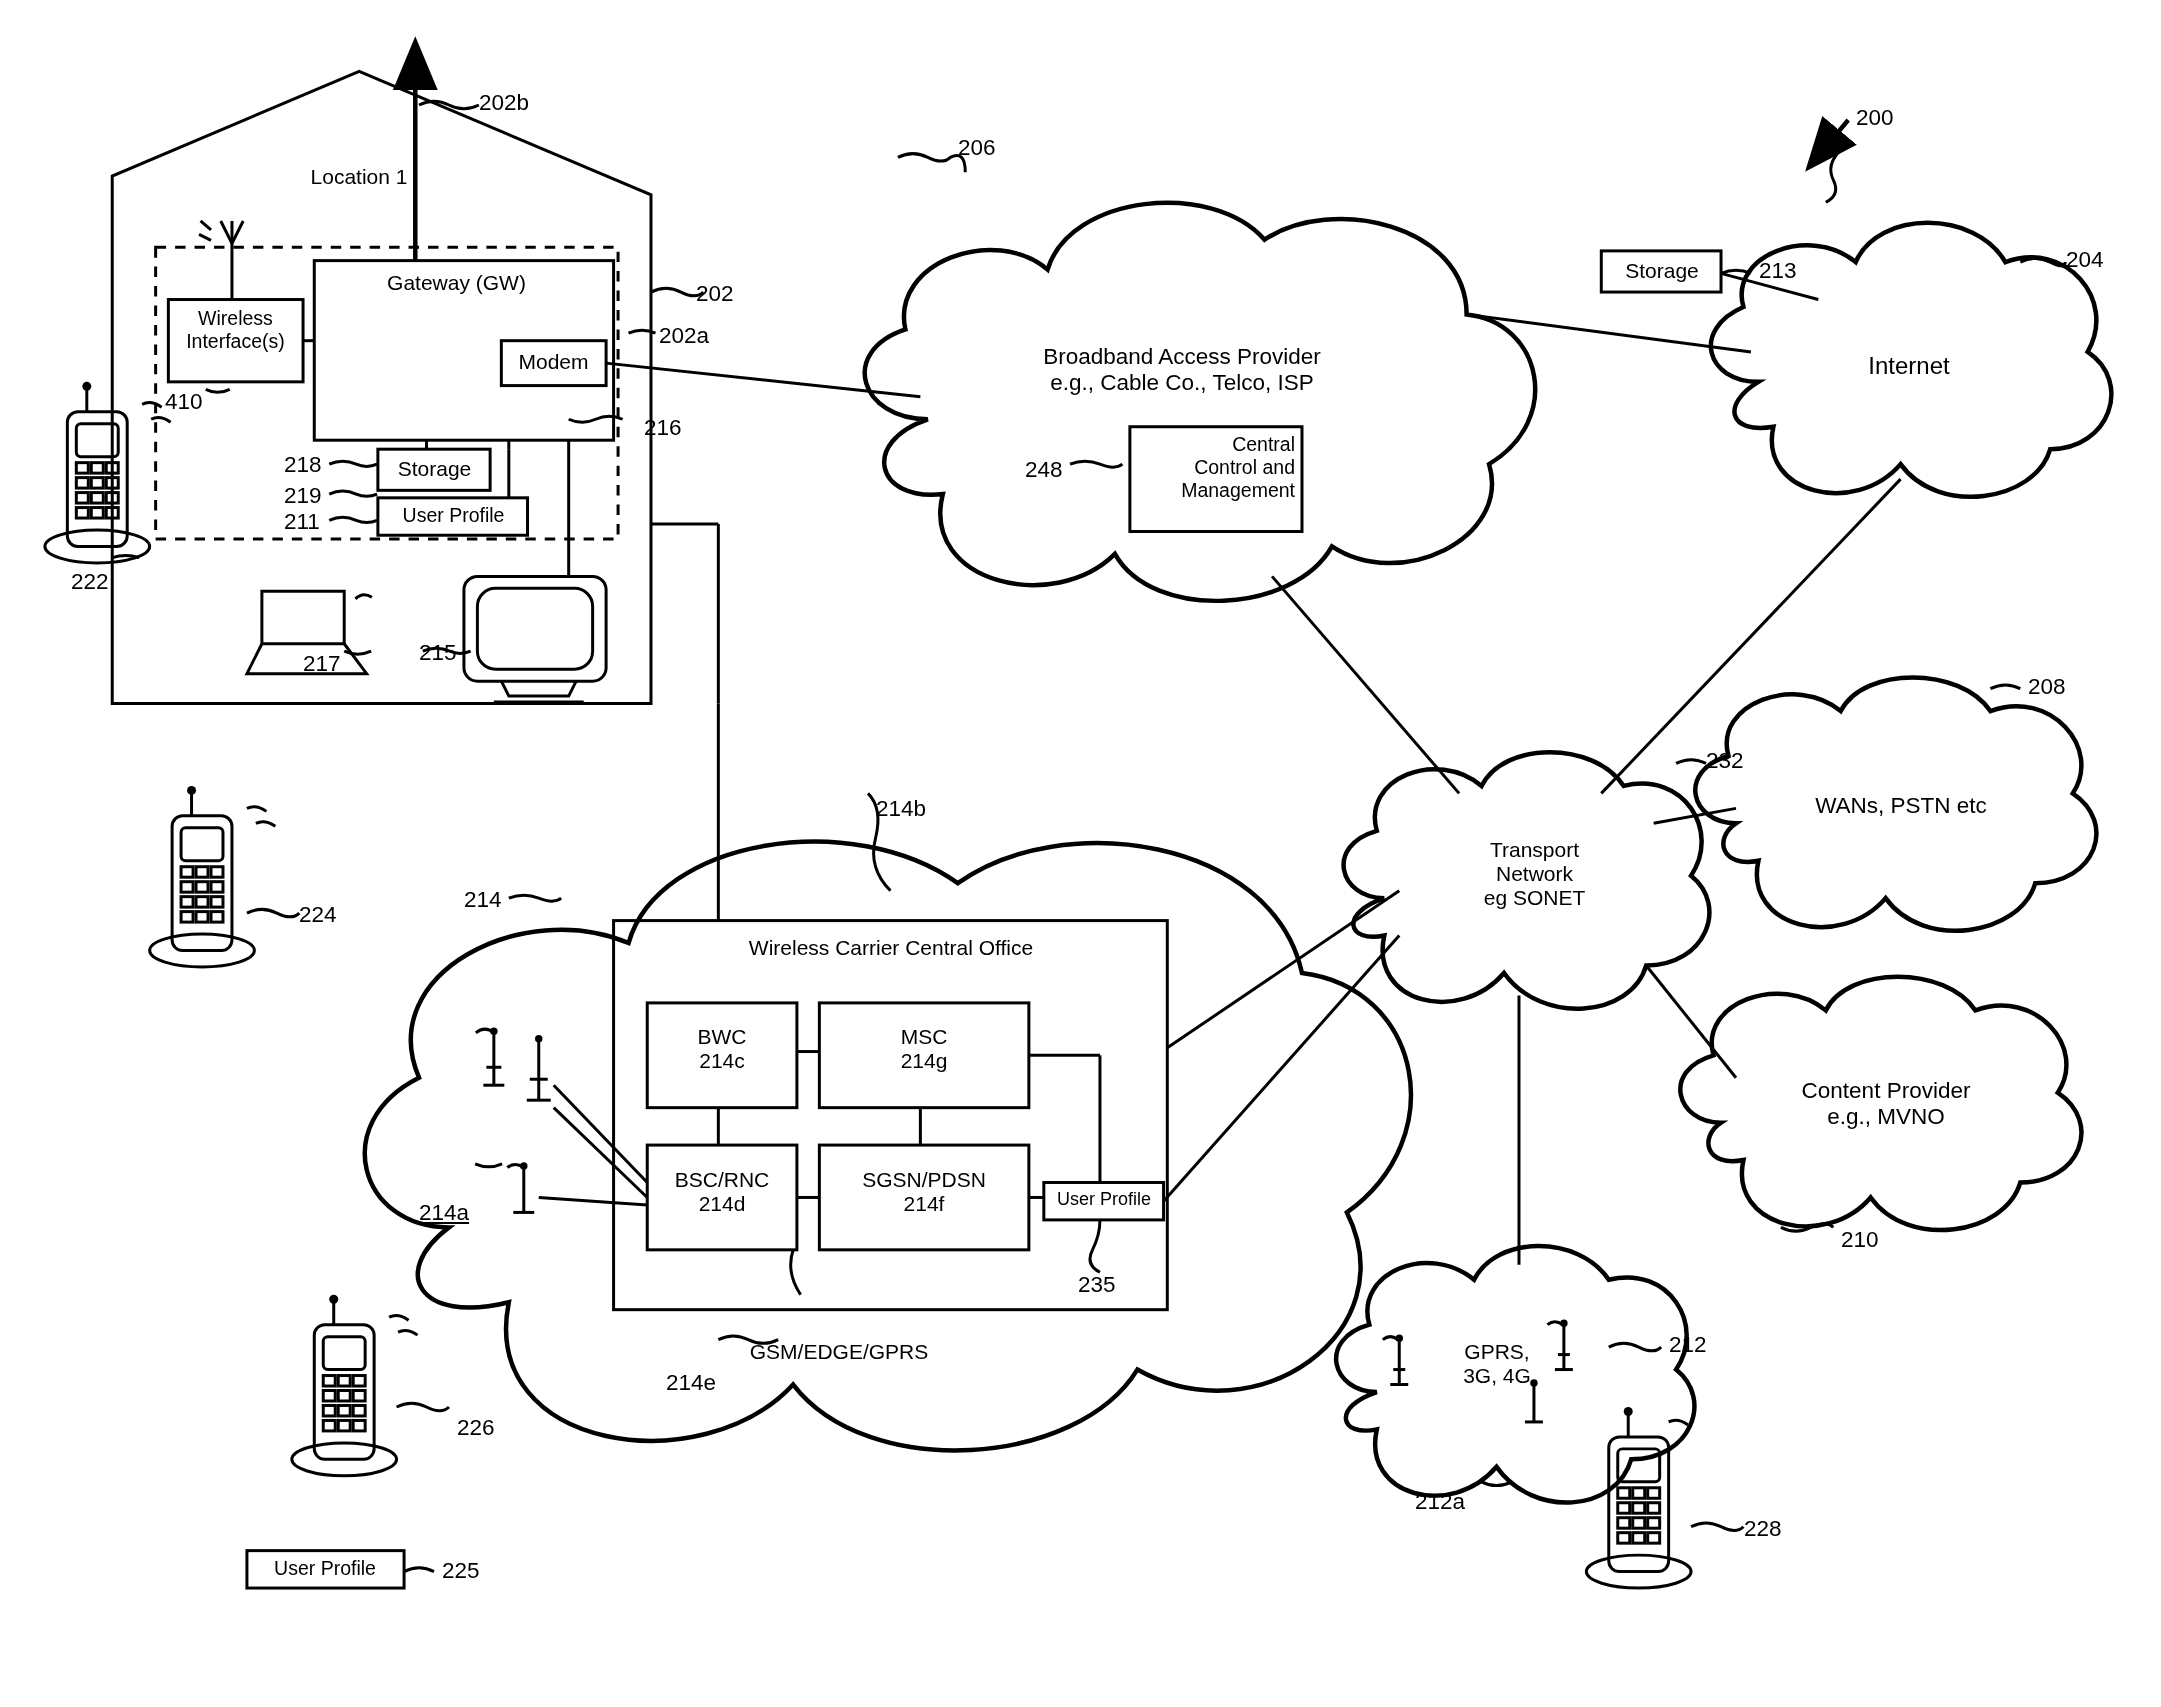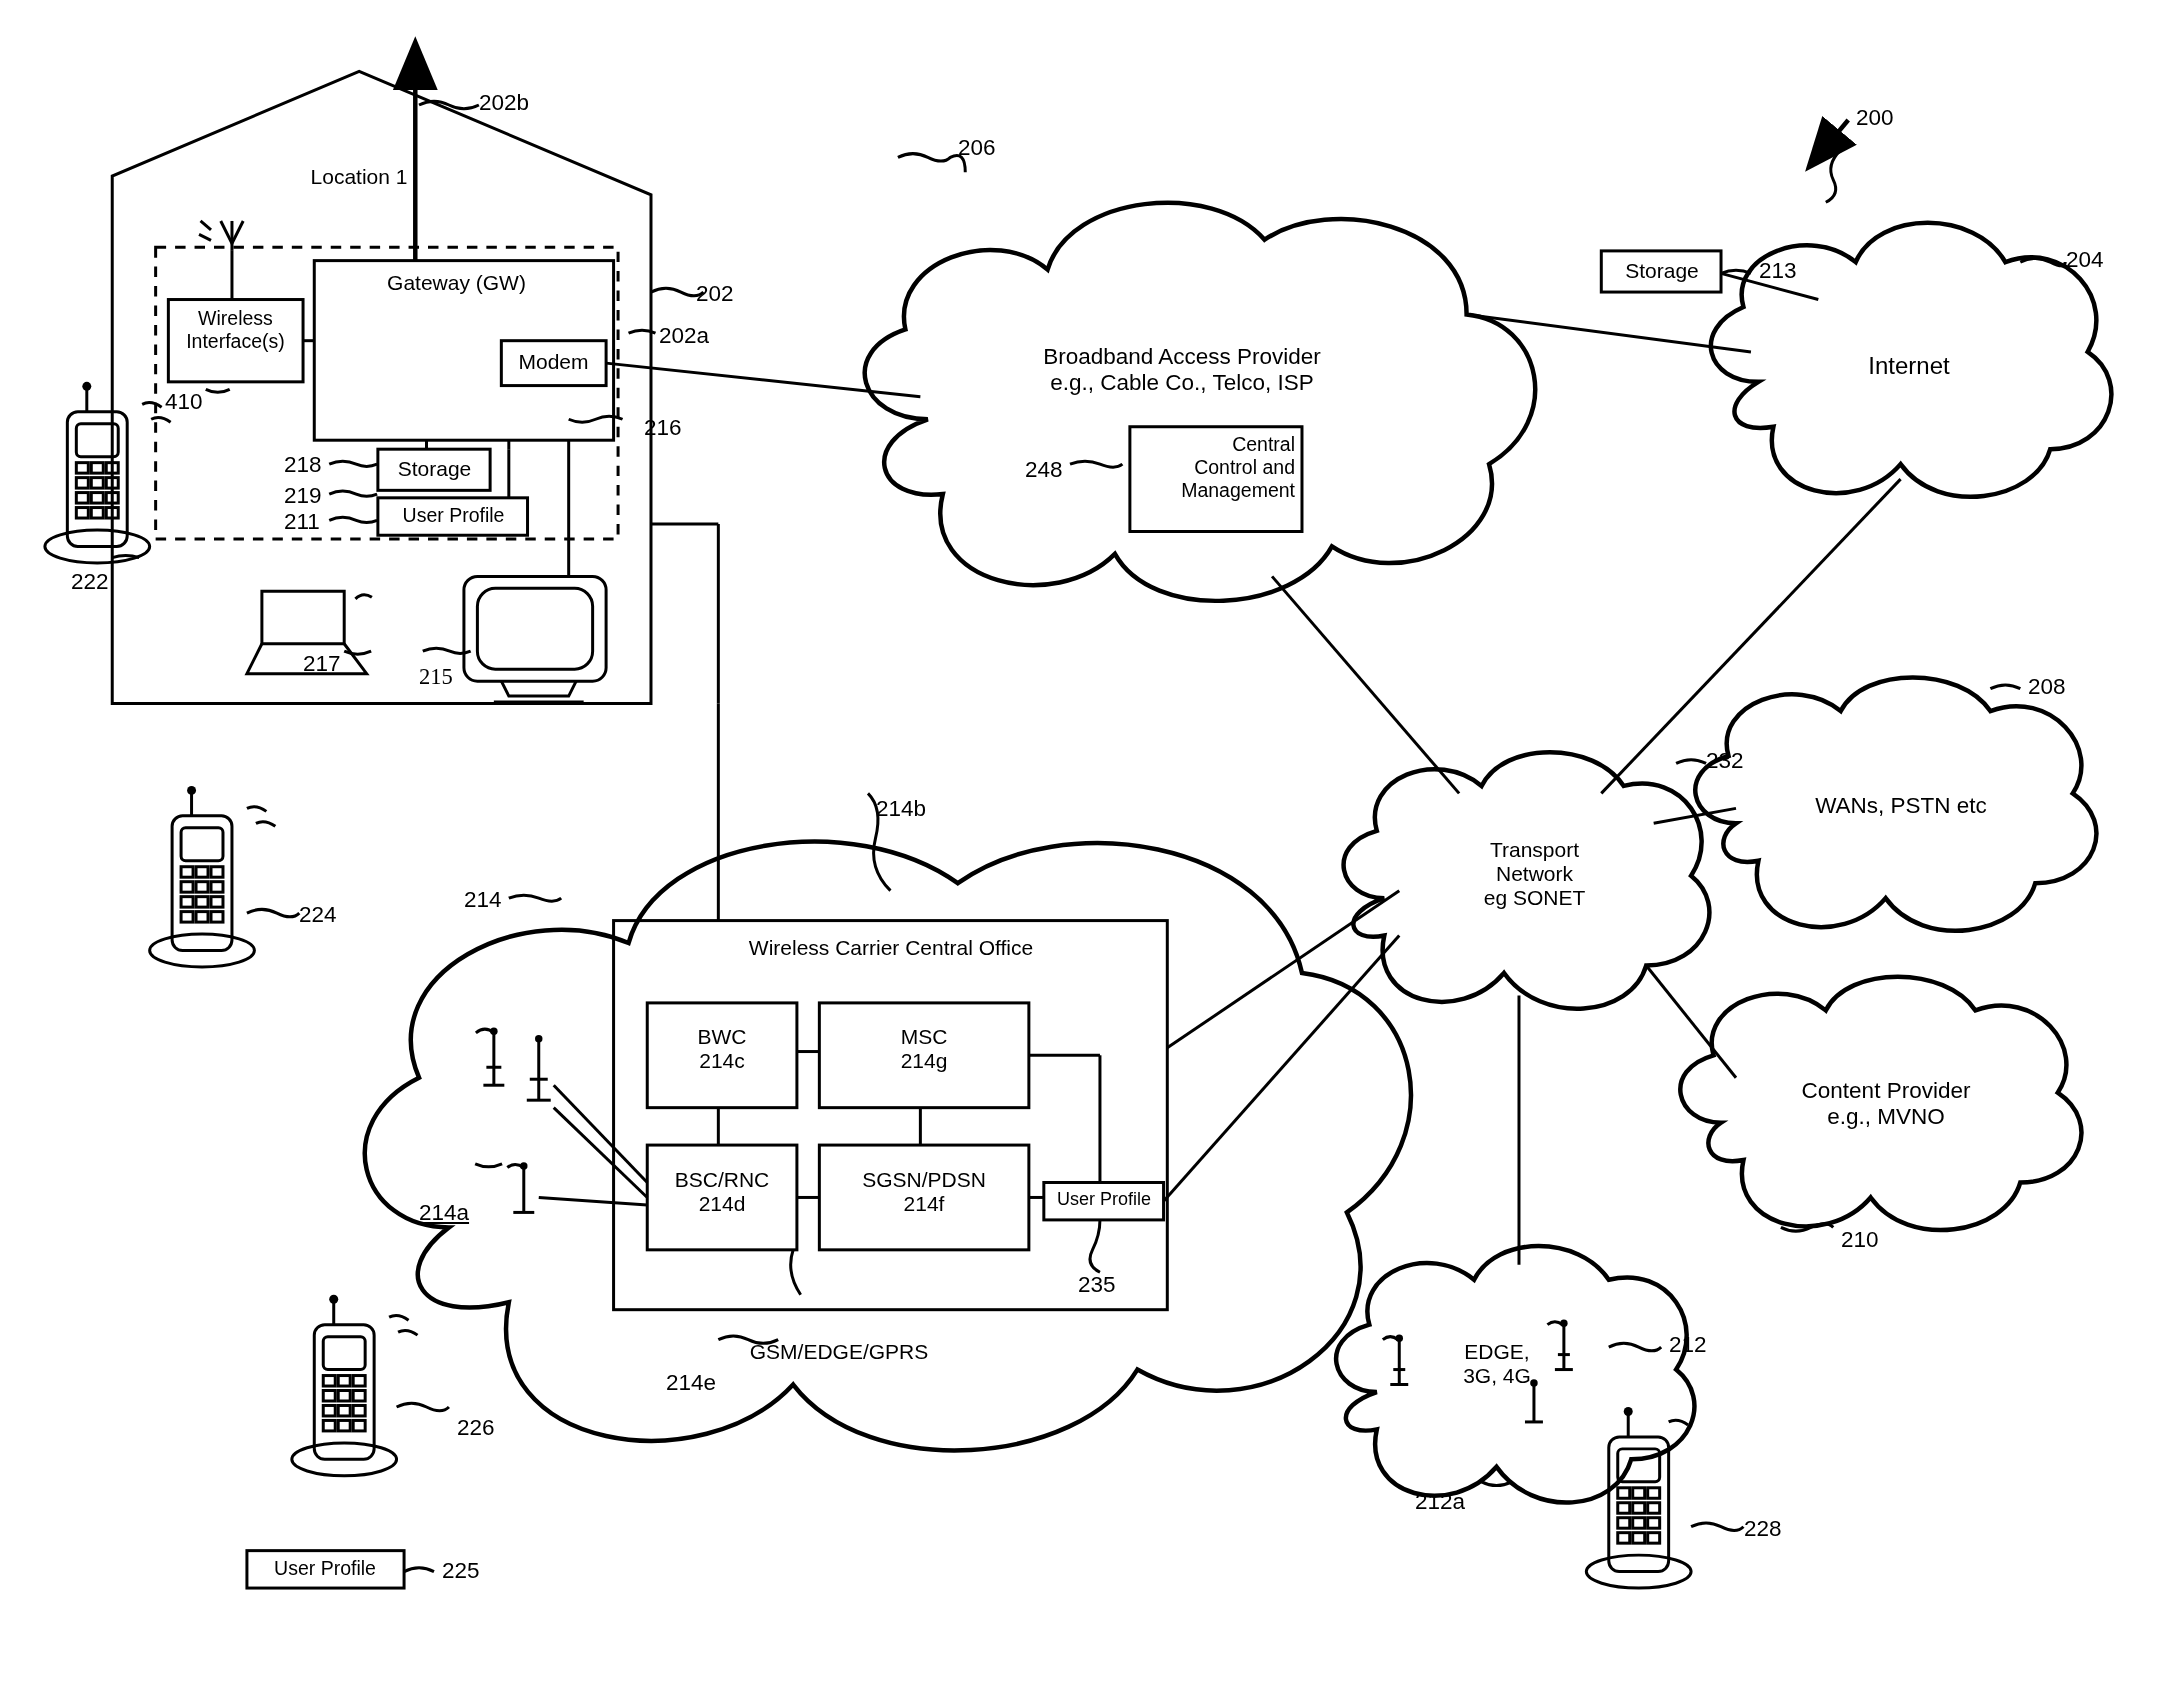--- a/index.html
+++ b/index.html
@@ -418,21 +418,21 @@
 
 <div class="label" style="left:1774px; top:793px; width:254px; font-size:22.5px;">WANs, PSTN etc</div>
 
 <div class="label" style="left:1452px; top:838px; width:165px; font-size:21px;">Transport
 Network
 eg SONET</div>
 
 <div class="label" style="left:1759px; top:1078px; width:254px; font-size:22.5px;">Content Provider
 e.g., MVNO</div>
 
-<div class="label" style="left:1437px; top:1340px; width:120px; font-size:21px;">EDGE,
+<div class="label" style="left:1437px; top:1340px; width:120px; font-size:21px;">GPRS,
 3G, 4G</div>
 
 <div class="label" style="left:659px; top:936px; width:464px;">Wireless Carrier Central Office</div>
 <div class="label" style="left:651px; top:1025px; width:142px;">BWC
 214c</div>
 <div class="label" style="left:823px; top:1025px; width:202px;">MSC
 214g</div>
 <div class="label" style="left:651px; top:1168px; width:142px;">BSC/RNC
 214d</div>
 <div class="label" style="left:823px; top:1168px; width:202px;">SGSN/PDSN
@@ -451,21 +451,21 @@
 <div class="ref" style="left:2028px; top:674px;">208</div>
 <div class="ref" style="left:1841px; top:1227px;">210</div>
 <div class="ref" style="left:284px; top:509px;">211</div>
 <div class="ref" style="left:1669px; top:1332px;">212</div>
 <div class="ref" style="left:1415px; top:1489px;">212a</div>
 <div class="ref" style="left:1759px; top:258px;">213</div>
 <div class="ref" style="left:464px; top:887px;">214</div>
 <div class="ref" style="left:419px; top:1200px;text-decoration:underline;">214a</div>
 <div class="ref" style="left:876px; top:778px;margin-top:18px;">214b</div>
 <div class="ref" style="left:666px; top:1370px;">214e</div>
-<div class="ref" style="left:419px; top:664px;font-family:Liberation Serif, serif;">215</div>
+<div class="ref" style="left:419px; top:640px;">215</div>
 <div class="ref" style="left:644px; top:415px;">216</div>
 <div class="ref" style="left:303px; top:651px;">217</div>
 <div class="ref" style="left:284px; top:452px;">218</div>
 <div class="ref" style="left:284px; top:483px;">219</div>
 <div class="ref" style="left:165px; top:389px;">410</div>
 <div class="ref" style="left:71px; top:569px;">222</div>
 <div class="ref" style="left:299px; top:902px;">224</div>
 <div class="ref" style="left:442px; top:1558px;">225</div>
 <div class="ref" style="left:457px; top:1407px;margin-top:8px;">226</div>
 <div class="ref" style="left:1744px; top:1516px;">228</div>

